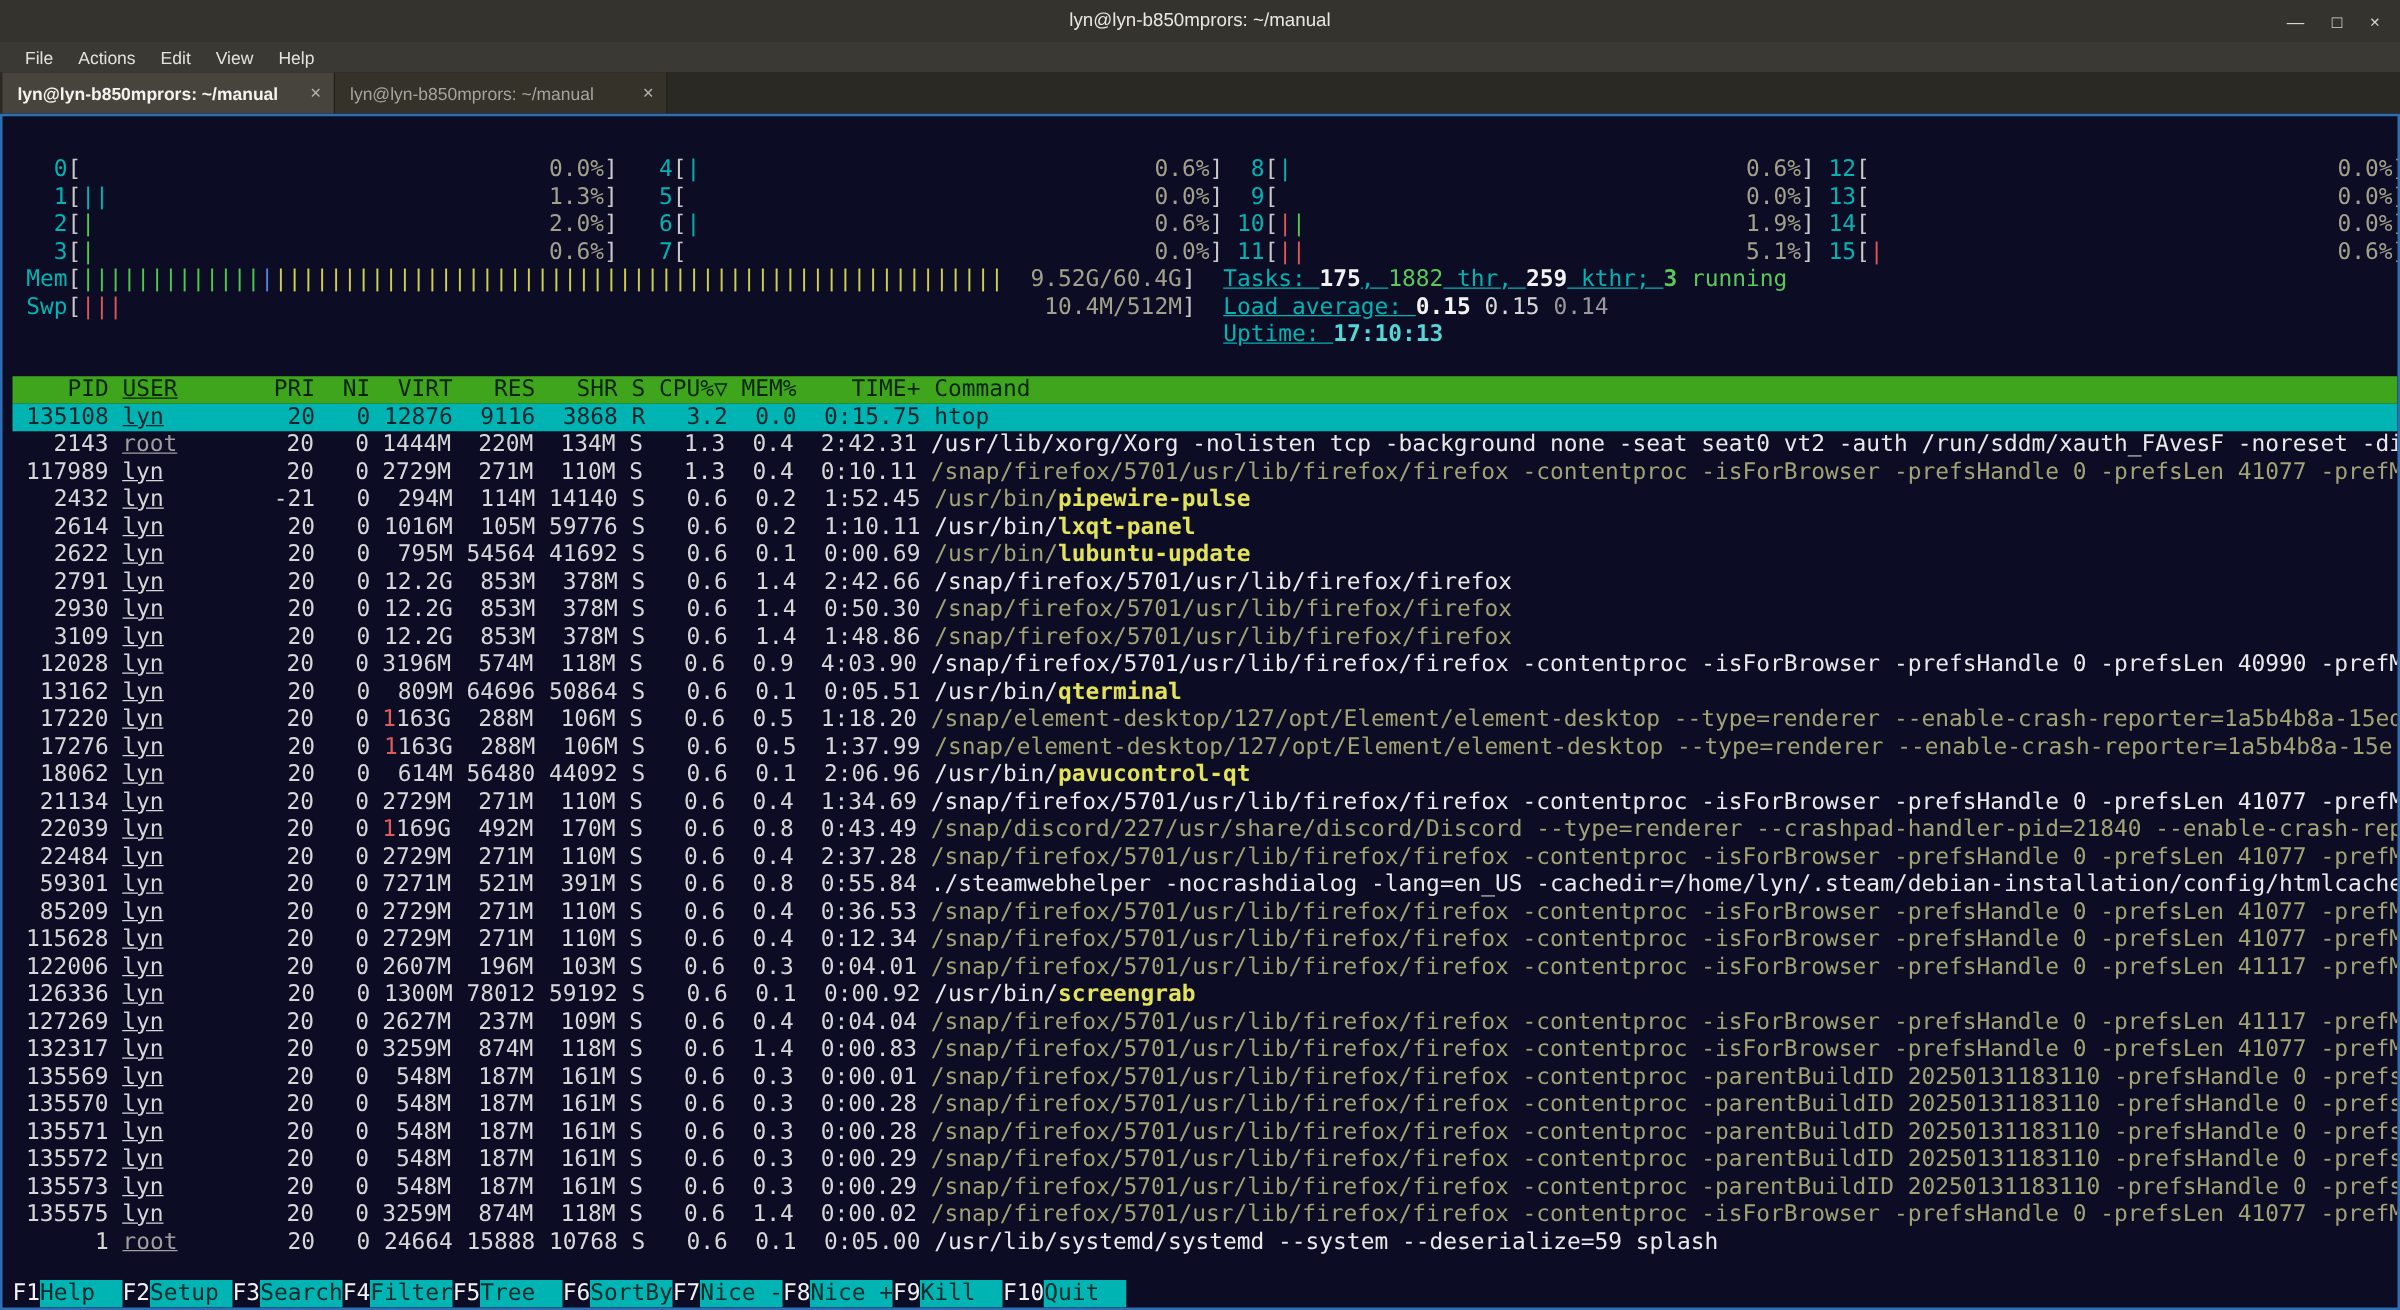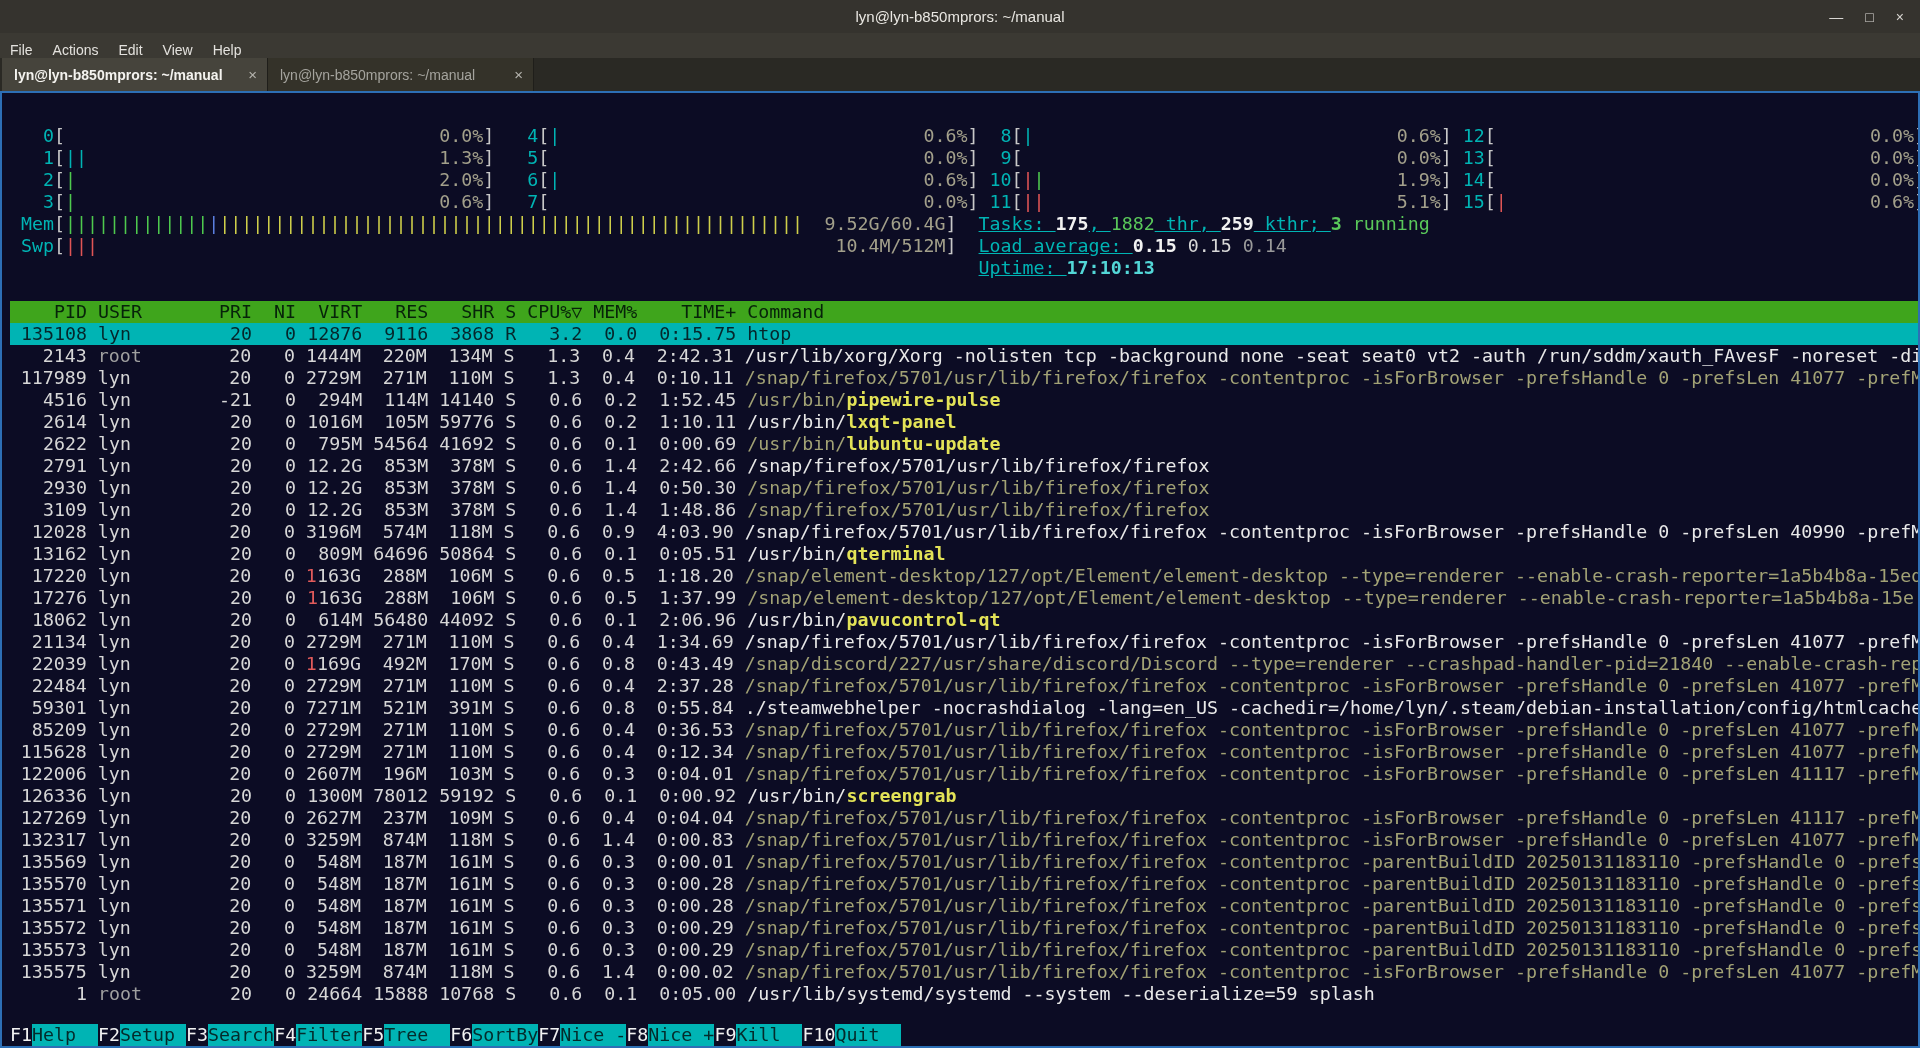--- a/index.html
+++ b/index.html
@@ -5,21 +5,21 @@
   html,body{margin:0;padding:0;}
   body{width:1920px;height:1048px;overflow:hidden;background:#222;font-family:"Liberation Sans",sans-serif;}
   .window{width:1920px;height:1048px;display:flex;flex-direction:column;}
 
   
   .titlebar{height:33px;background:#35332e;position:relative;display:flex;align-items:center;flex:0 0 auto;}
   .title{position:absolute;left:0;right:0;text-align:center;color:#e9e7e2;font-size:15px;}
   .win-controls{margin-left:auto;display:flex;gap:22px;padding-right:16px;color:#d8d6d2;font-size:14px;z-index:2;}
   .win-controls span{cursor:default;}
 
-  .menubar{height:25px;background:#3b3933;display:flex;align-items:flex-end;padding-left:0;flex:0 0 auto;}
+  .menubar{height:25px;background:#3b3933;display:flex;align-items:center;padding-left:10px;flex:0 0 auto;}
   .menu-item{padding:0 10px;color:#e4e2de;font-size:14px;}
 
   .tabbar{height:33px;background:#2a2924;display:flex;align-items:stretch;padding-left:2px;flex:0 0 auto;}
   .term-tab{width:266px;display:flex;align-items:center;padding:0 10px 0 12px;background:#343229;color:#a5a49e;font-size:14px;box-sizing:border-box;border-right:1px solid #1f1e1a;}
   .term-tab.active{background:#46443c;color:#f4f3ef;font-weight:bold;}
   .tab-label{flex:1;white-space:nowrap;overflow:hidden;}
   .tab-close{margin-left:8px;color:#b5b4ae;font-weight:normal;font-size:15px;}
 
   
   .terminal{position:relative;flex:1 1 auto;background:#0c0c24;border:2px solid #2d6fb5;box-sizing:border-box;
@@ -48,21 +48,21 @@
   .thead{display:flex;height:22px;background:#3fa51c;color:#07230a;}
   .thead>span,.prow>span{display:block;white-space:pre;overflow:hidden;}
 
   .plist{}
   .prow{display:flex;height:22px;}
   .prow.sel{background:#00b4b4;}
   .prow.sel span{color:#05262b !important;font-weight:normal !important;}
   .prow[data-user="root"] .c-user{color:#9f9f9f;}
 
   .c-pid{width:7ch;text-align:right;}
-  .c-user{width:11ch;padding-left:1ch;box-sizing:border-box;text-align:left;}
+  .c-user{width:11ch;padding-left:1ch;box-sizing:border-box;text-align:left;text-decoration:underline;}
   .c-pri,.c-ni{width:4ch;text-align:right;}
   .c-virt,.c-res,.c-shr{width:6ch;text-align:right;}
   .c-s{width:2ch;text-align:right;}
   .c-cpu{width:6ch;text-align:right;}
   .c-mem{width:5ch;text-align:right;}
   .c-time{width:9ch;text-align:right;}
   .c-cmd{flex:1 1 auto;padding-left:1ch;overflow:hidden;}
 
   .seg-w{color:#e9e9e9;}
   .seg-d{color:#a2a275;}
@@ -185,21 +185,21 @@
           <span class="c-virt"><span>2729M</span></span>
           <span class="c-res">271M</span>
           <span class="c-shr">110M</span>
           <span class="c-s">S</span>
           <span class="c-cpu">1.3</span>
           <span class="c-mem">0.4</span>
           <span class="c-time">0:10.11</span>
           <span class="c-cmd"><span class="seg-d">/snap/firefox/5701/usr/lib/firefox/firefox -contentproc -isForBrowser -prefsHandle 0 -prefsLen 41077 -prefM</span></span>
         </div>
         <div class="prow" data-user="lyn">
-          <span class="c-pid">4516</span>
+          <span class="c-pid">2432</span>
           <span class="c-user">lyn</span>
           <span class="c-pri">-21</span>
           <span class="c-ni">0</span>
           <span class="c-virt"><span>294M</span></span>
           <span class="c-res">114M</span>
           <span class="c-shr">14140</span>
           <span class="c-s">S</span>
           <span class="c-cpu">0.6</span>
           <span class="c-mem">0.2</span>
           <span class="c-time">1:52.45</span>

